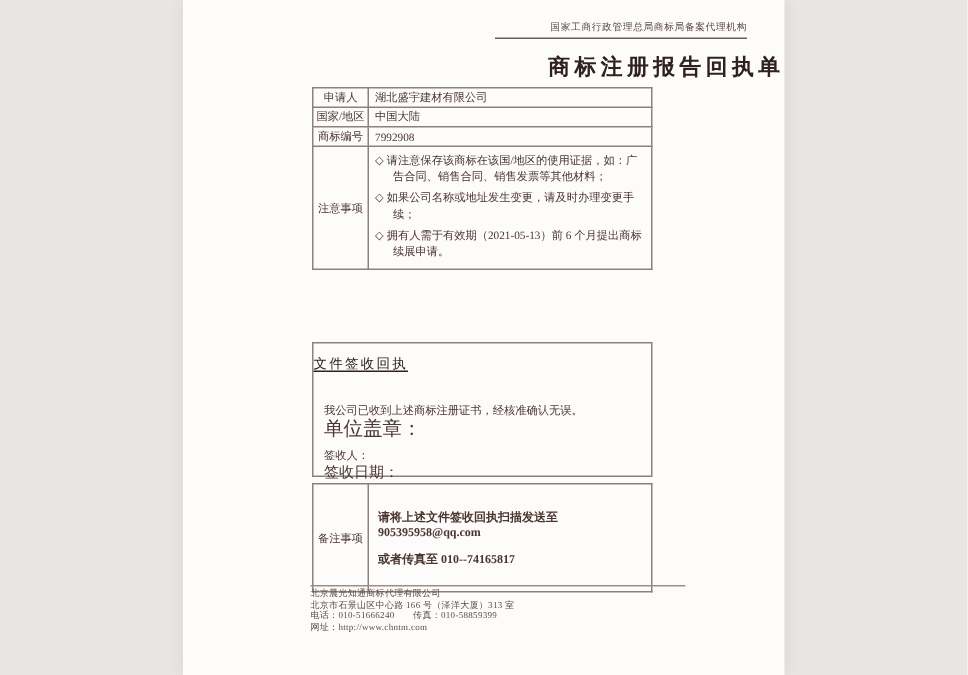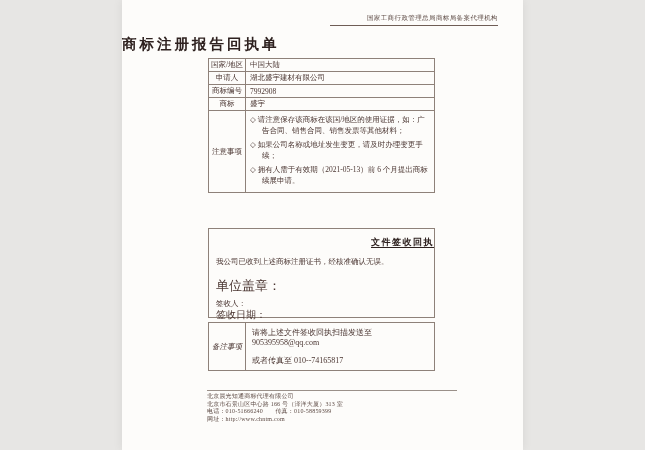--- a/index.html
+++ b/index.html
@@ -23,85 +23,81 @@
     box-shadow:0 0 10px rgba(0,0,0,0.07);
   }
   .agency{
     position:absolute;top:14px;right:25px;width:168px;
     font-size:6.5px;letter-spacing:0.4px;text-align:right;
     color:#5d4a44;border-bottom:1px solid #6f5d55;padding-bottom:2px;
     white-space:nowrap;overflow:hidden;
   }
   .title{
     position:absolute;top:35px;left:0;width:100%;
-    text-align:left;font-size:14.5px;font-weight:bold;
+    text-align:right;font-size:14.5px;font-weight:bold;
     letter-spacing:3px;color:var(--ink-dark);
   }
   table{border-collapse:collapse;table-layout:fixed;}
   td{border:1px solid var(--border);font-size:7.5px;color:var(--ink);}
   .info-table{position:absolute;top:58px;left:86px;width:227px;}
   .info-table td{height:13px;}
   .lbl{width:37px;text-align:center;vertical-align:middle;padding:0 1px;}
   .val{padding:1px 4px;vertical-align:middle;}
   .notes-cell{vertical-align:top;padding:4px 4px 2px 4px;height:66px;}
   .note{
     padding-left:12px;text-indent:-12px;
     line-height:10.5px;margin-bottom:4px;
   }
   .bullet{margin-right:2px;}
   .receipt-box{
     position:absolute;top:228px;left:86px;width:227px;height:90px;
     border:1px solid var(--border);
   }
   .rb-title{
-    text-align:right;margin-top:7px;font-size:9px;font-weight:bold;
+    text-align:left;margin-top:7px;font-size:9px;font-weight:normal;
     letter-spacing:1.5px;text-decoration:underline;
     text-underline-offset:2px;color:var(--ink-dark);
   }
-  .rb-statement{margin:8px 7px 0 7px;font-size:7.5px;}
+  .rb-statement{margin:20px 7px 0 7px;font-size:7.5px;}
   .rb-seal{position:absolute;top:48px;left:7px;font-size:13px;}
   .rb-signer{position:absolute;top:70px;left:7px;font-size:7.5px;}
   .rb-date{position:absolute;top:79px;left:7px;font-size:10px;}
   .remarks-table{position:absolute;top:322px;left:86px;width:227px;}
-  .remarks-cell{padding:4px 6px;font-size:8px;vertical-align:middle;}
+  .remarks-cell{padding:16px 6px;font-size:8px;vertical-align:middle;font-weight:bold;}
   .remarks-cell .rm-line1{margin-bottom:8px;}
-  .remarks-lbl{height:38px;font-style:italic;}
+  .remarks-lbl{height:38px;}
   .footer{
     position:absolute;top:390px;left:85px;width:250px;
     border-top:1px solid #9a9089;padding-top:2px;
     font-size:6px;line-height:7.5px;color:#5d4a44;
     letter-spacing:0.2px;white-space:nowrap;
   }
 </style>
 </head>
 <body>
 
 <div class="page">
 
   <div class="agency">国家工商行政管理总局商标局备案代理机构</div>
 
   <h1 class="title">商标注册报告回执单</h1>
 
   <table class="info-table">
     <tbody>
         <tr>
+      <td class="lbl">申请人</td>
+      <td class="val">湖北盛宇建材有限公司</td>
+    </tr>
+    <tr>
       <td class="lbl">国家/地区</td>
       <td class="val">中国大陆</td>
     </tr>
     <tr>
-      <td class="lbl">申请人</td>
-      <td class="val">湖北盛宇建材有限公司</td>
-    </tr>
-    <tr>
       <td class="lbl">商标编号</td>
       <td class="val">7992908</td>
-    </tr>
-    <tr>
-      <td class="lbl">商标</td>
-      <td class="val">盛宇</td>
     </tr>
     <tr>
       <td class="lbl">注意事项</td>
       <td class="val notes-cell">
         <div class="note"><span class="bullet">◇</span><span>请注意保存该商标在该国/地区的使用证据，如：广告合同、销售合同、销售发票等其他材料；</span></div>
         <div class="note"><span class="bullet">◇</span><span>如果公司名称或地址发生变更，请及时办理变更手续；</span></div>
         <div class="note"><span class="bullet">◇</span><span>拥有人需于有效期（2021-05-13）前 6 个月提出商标续展申请。</span></div>
       </td>
     </tr>
   </tbody>

